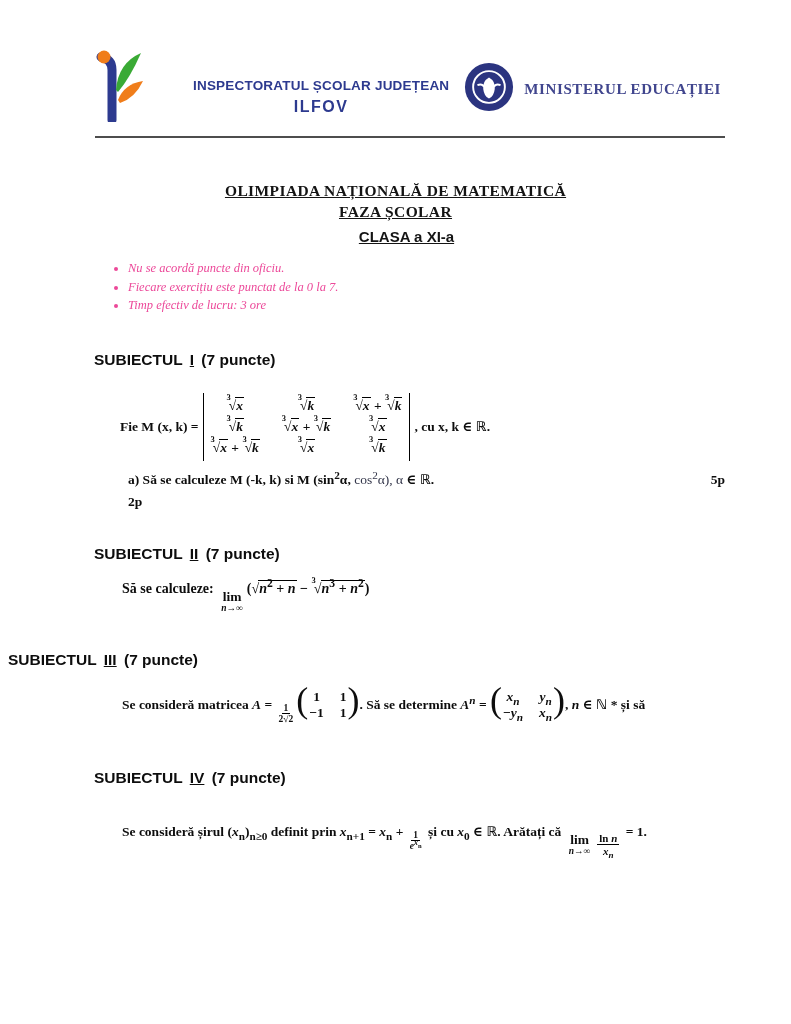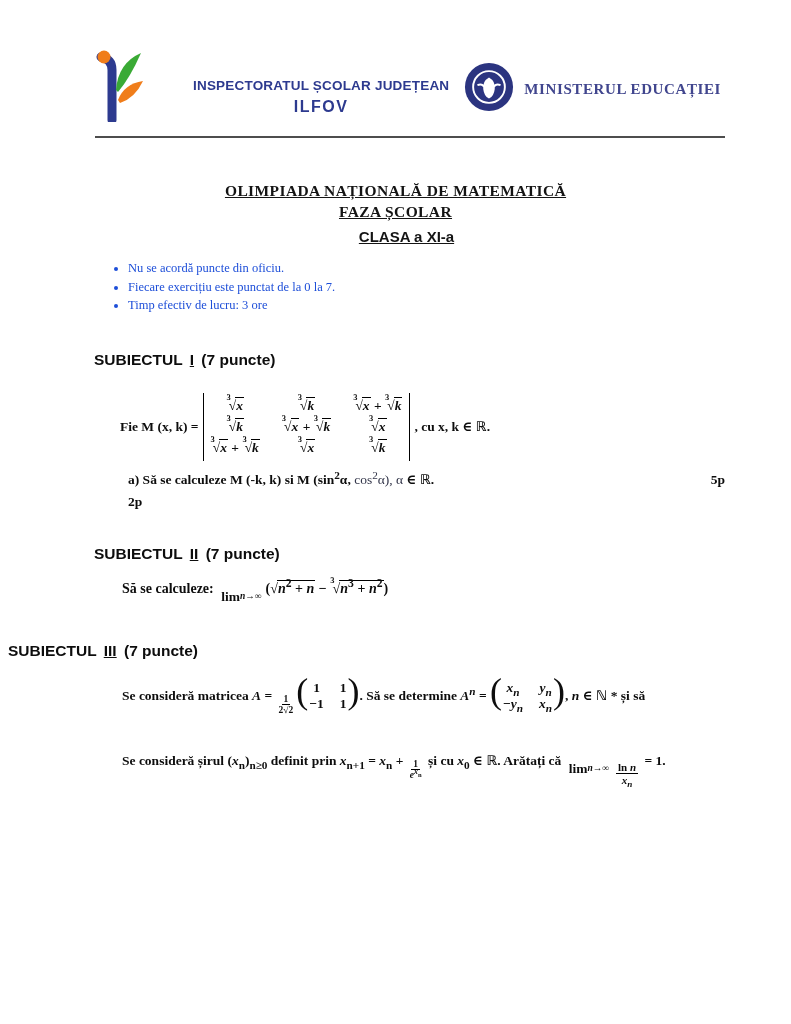--- a/index.html
+++ b/index.html
@@ -17,21 +17,21 @@
   .ministry{display:flex;align-items:center;margin-top:16px;}
   .ministry-text{color:#41468e;font-size:15px;font-weight:700;letter-spacing:.6px;margin-left:10px;
     font-family:"Liberation Serif","DejaVu Serif",serif;}
   .rule-line{margin:10px 66px 0 95px;border:none;border-top:2px solid #4d4d4d;height:0;}
   
   .title{ text-align:center;margin-top:42px;text-decoration:underline;}
   .title-l1,.title-l2{font-size:15.5px;font-weight:700;letter-spacing:.4px;line-height:21px;}
   .title-l3{font-family:"Liberation Sans","DejaVu Sans",sans-serif;font-size:15px;font-weight:700;margin-top:6px;margin-left:22px;}
   
   ul.rules{margin:14px 0 0 102px;padding-left:26px;list-style:disc;}
-  ul.rules li{font-size:12.5px;line-height:18.5px;color:#1d4ed8;}
+  ul.rules li{font-style:italic;font-size:12.5px;line-height:18.5px;color:#ec4899;}
   
   .sect{font-family:"Liberation Sans","DejaVu Sans",sans-serif;font-weight:700;font-size:15.5px;
     margin-left:94px;color:#0d0d0d;}
   .sect .num{text-decoration:underline;margin:0 3px;}
   
   .mline{font-weight:700;font-size:13.5px;color:#0d0d0d;}
   .flexline{display:flex;align-items:center;}
   .ab-row{display:flex;justify-content:space-between;align-items:flex-start;margin:0 66px 0 128px;line-height:22px;}
   .lt{font-weight:400;color:#33364a;}
   
@@ -40,21 +40,21 @@
     text-align:center;line-height:20px;}
   .det > span{white-space:nowrap;}
   
   .ridx{font-size:8.5px;position:relative;top:-4px;margin-right:-2px;font-style:normal;}
   .ov{border-top:1.4px solid #000;padding:0 1px;margin-left:-1px;}
   
   .sumwrap{display:inline-flex;align-items:center;vertical-align:-4px;margin:0 2px;}
   .bigop{font-size:19px;line-height:19px;}
   .limstack{display:inline-flex;flex-direction:column;align-items:flex-start;font-size:9px;line-height:9px;margin-left:1px;}
   
-  .limop{display:inline-flex;flex-direction:row;align-items:center;margin:0 4px;vertical-align:-8px;}
+  .limop{display:inline-flex;flex-direction:column;align-items:center;margin:0 4px;vertical-align:-8px;}
   .limop .ltop{font-size:13.5px;line-height:14px;font-style:normal;}
   .limop .under{font-size:9.5px;line-height:9px;}
   
   .frac{display:inline-flex;flex-direction:column;align-items:center;vertical-align:-2px;
     font-size:9.5px;line-height:10.5px;margin:0 3px;}
   .frac .num{border-bottom:1.2px solid #000;padding:0 2px;}
   .fr2{font-size:11px;line-height:12px;vertical-align:-6px;}
   
   .paren{font-size:36px;font-weight:400;line-height:0;vertical-align:-3px;font-style:normal;}
   .mx2{display:inline-grid;grid-template-columns:auto auto;column-gap:16px;text-align:center;
@@ -164,20 +164,25 @@
           <span>−1</span>
           <span>1</span>
         </span><span class="paren">)</span>. Să se determine <i>A</i><sup><i>n</i></sup> = <span class="paren">(</span><span class="mx2">
           <span><i>x</i><sub><i>n</i></sub></span>
           <span><i>y</i><sub><i>n</i></sub></span>
           <span>−<i>y</i><sub><i>n</i></sub></span>
           <span><i>x</i><sub><i>n</i></sub></span>
         </span><span class="paren">)</span>, <i>n</i> ∈ ℕ * și să</span>
   </div>
 
+  <div class="sect" style="margin-top:44px;">
+    <span>SUBIECTUL</span>
+    <span class="num">IV</span>
+    <span>(7 puncte)</span>
+  </div>
   <div class="mline" style="margin:36px 66px 0 122px;">
     <span>Se consideră șirul (<i>x</i><sub>n</sub>)<sub>n≥0</sub> definit prin <i>x</i><sub>n+1</sub> = <i>x</i><sub>n</sub> + <span class="frac">
           <span class="num">1</span>
           <span class="den"><i>e</i><sup><i>x</i><sub>n</sub></sup></span>
         </span> și cu <i>x</i><sub>0</sub> ∈  ℝ. Arătați că <span class="limop">
           <span class="ltop">lim</span>
           <span class="under"><i>n</i>→∞</span>
         </span><span class="frac fr2">
           <span class="num">ln <i>n</i></span>
           <span class="den"><i>x</i><sub><i>n</i></sub></span>

